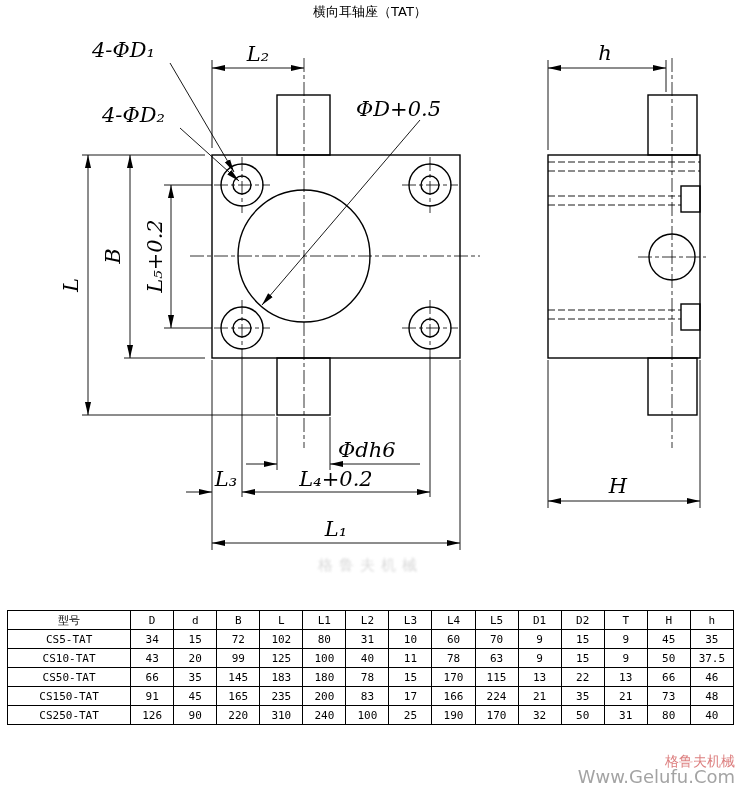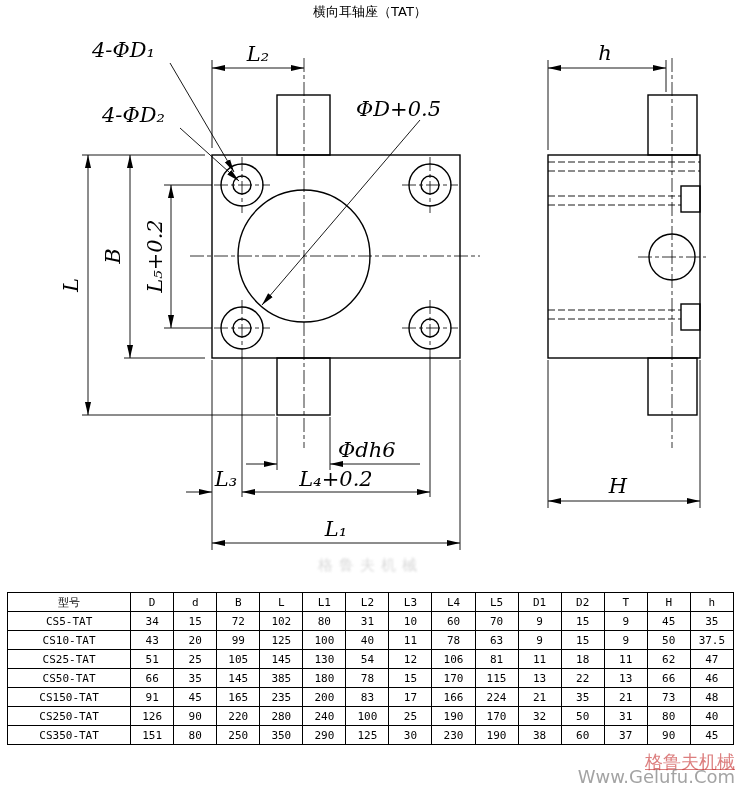--- a/index.html
+++ b/index.html
@@ -5,26 +5,26 @@
   html,body{margin:0;padding:0;background:#fff;}
   body{width:741px;height:808px;position:relative;overflow:hidden;
        font-family:"DejaVu Sans",sans-serif;color:#000;}
   svg{display:block;}
   .outline{fill:none;stroke:#000;stroke-width:1.4;}
   .thin{fill:none;stroke:#000;stroke-width:0.9;}
   .center{fill:none;stroke:#000;stroke-width:0.8;stroke-dasharray:14 3 4 3;}
   .hiddenln{fill:none;stroke:#000;stroke-width:0.9;stroke-dasharray:7 3;}
   .dim{font-family:"DejaVu Serif",serif;font-style:italic;font-size:21px;fill:#000;}
   .ttl{font-family:"DejaVu Sans",sans-serif;font-size:13px;fill:#000;}
-  table{border-collapse:collapse;table-layout:fixed;width:727px;margin:0 0 0 7px;
+  table{border-collapse:collapse;table-layout:fixed;width:727px;margin:18px 0 0 7px;
         font-family:"DejaVu Sans Mono","DejaVu Sans",monospace;font-size:11px;}
   th,td{border:1px solid #000;text-align:center;padding:0;height:18px;font-weight:normal;
         overflow:hidden;white-space:nowrap;}
   .wm{position:absolute;right:6px;top:754px;text-align:right;pointer-events:none;line-height:15px;}
-  .wm-brand{color:rgba(196,40,40,0.6);font-size:18px;text-decoration:underline;}
+  .wm-brand{color:rgba(196,40,40,0.6);font-size:14px;}
   .wm-site{color:rgba(140,140,140,0.8);font-size:18px;}
   .wm-faint{position:absolute;left:318px;top:556px;font-size:15px;letter-spacing:6px;
             color:rgba(130,130,130,0.3);filter:blur(1px);pointer-events:none;}
 </style>
 </head>
 <body>
 
 <svg width="741" height="592" viewBox="0 0 741 592">
   <defs>
     <marker id="arr" viewBox="0 0 12 8" refX="12" refY="4" markerWidth="13" markerHeight="9" orient="auto-start-reverse" markerUnits="userSpaceOnUse">
@@ -246,42 +246,25 @@
         <td>11</td>
         <td>78</td>
         <td>63</td>
         <td>9</td>
         <td>15</td>
         <td>9</td>
         <td>50</td>
         <td>37.5</td>
       </tr>
       <tr>
-        <td>CS25-TAT</td>
-        <td>51</td>
-        <td>25</td>
-        <td>105</td>
-        <td>145</td>
-        <td>130</td>
-        <td>54</td>
-        <td>12</td>
-        <td>106</td>
-        <td>81</td>
-        <td>11</td>
-        <td>18</td>
-        <td>11</td>
-        <td>62</td>
-        <td>47</td>
-      </tr>
-      <tr>
         <td>CS50-TAT</td>
         <td>66</td>
         <td>35</td>
         <td>145</td>
-        <td>385</td>
+        <td>183</td>
         <td>180</td>
         <td>78</td>
         <td>15</td>
         <td>170</td>
         <td>115</td>
         <td>13</td>
         <td>22</td>
         <td>13</td>
         <td>66</td>
         <td>46</td>
@@ -301,49 +284,32 @@
         <td>35</td>
         <td>21</td>
         <td>73</td>
         <td>48</td>
       </tr>
       <tr>
         <td>CS250-TAT</td>
         <td>126</td>
         <td>90</td>
         <td>220</td>
-        <td>280</td>
+        <td>310</td>
         <td>240</td>
         <td>100</td>
         <td>25</td>
         <td>190</td>
         <td>170</td>
         <td>32</td>
         <td>50</td>
         <td>31</td>
         <td>80</td>
         <td>40</td>
       </tr>
-      <tr>
-        <td>CS350-TAT</td>
-        <td>151</td>
-        <td>80</td>
-        <td>250</td>
-        <td>350</td>
-        <td>290</td>
-        <td>125</td>
-        <td>30</td>
-        <td>230</td>
-        <td>190</td>
-        <td>38</td>
-        <td>60</td>
-        <td>37</td>
-        <td>90</td>
-        <td>45</td>
-      </tr>
     </tbody>
 </table>
 
 <div class="wm-faint">格鲁夫机械</div>
 <div class="wm">
   <div class="wm-brand">格鲁夫机械</div>
   <div class="wm-site">Www.Gelufu.Com</div>
 </div>
 
 </body></html>

